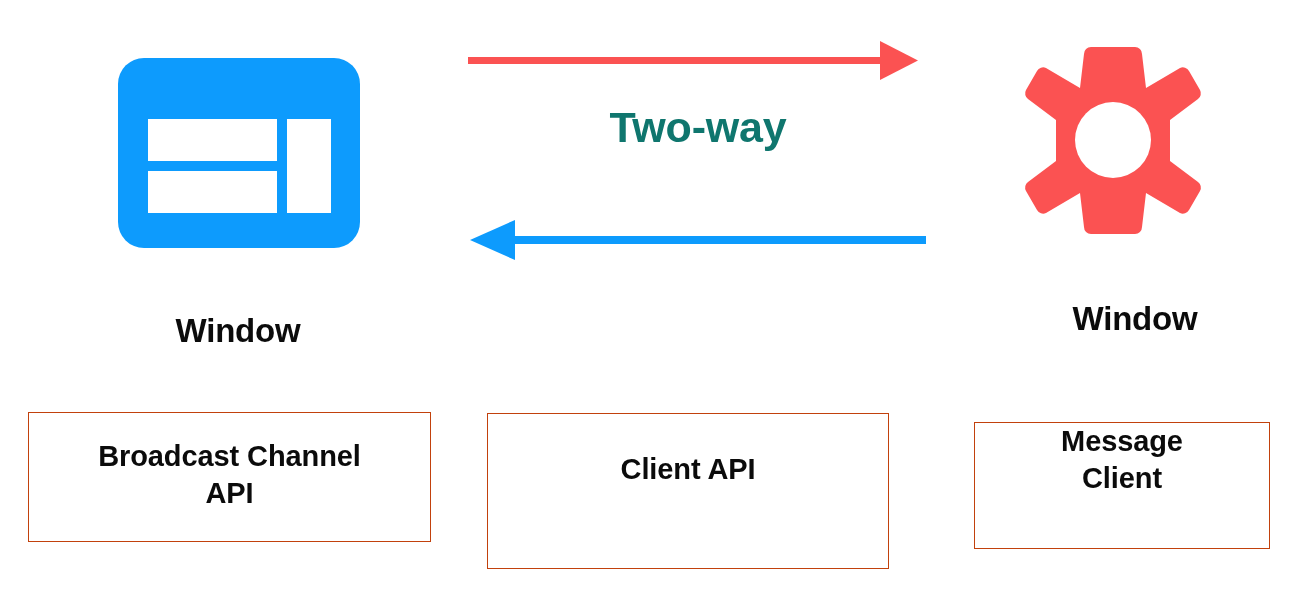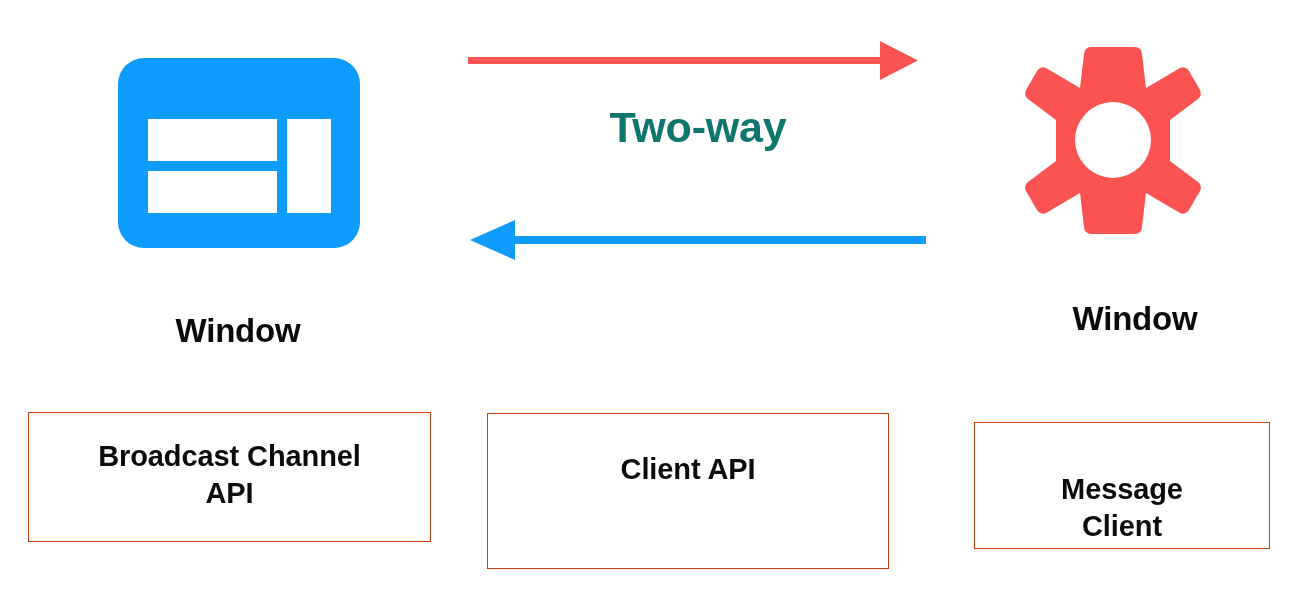--- a/index.html
+++ b/index.html
@@ -103,21 +103,21 @@
   .api-box.box-broadcast .box-text { padding-bottom: 4px; }
 
   .api-box.box-client {
     left: 487px; top: 413px; width: 402px; height: 156px;
     align-items: flex-start;
   }
   .api-box.box-client .box-text { padding-top: 37px; }
 
   .api-box.box-message {
     left: 974px; top: 422px; width: 296px; height: 127px;
-    align-items: flex-end;
+    align-items: flex-start;
   }
   .api-box.box-message .box-text { padding-bottom: 3px; }
 </style>
 </head>
 <body>
 
 <div id="canvas">
 
   <div class="window-icon">
     <svg viewBox="0 0 242 190" xmlns="http://www.w3.org/2000/svg" aria-hidden="true">

